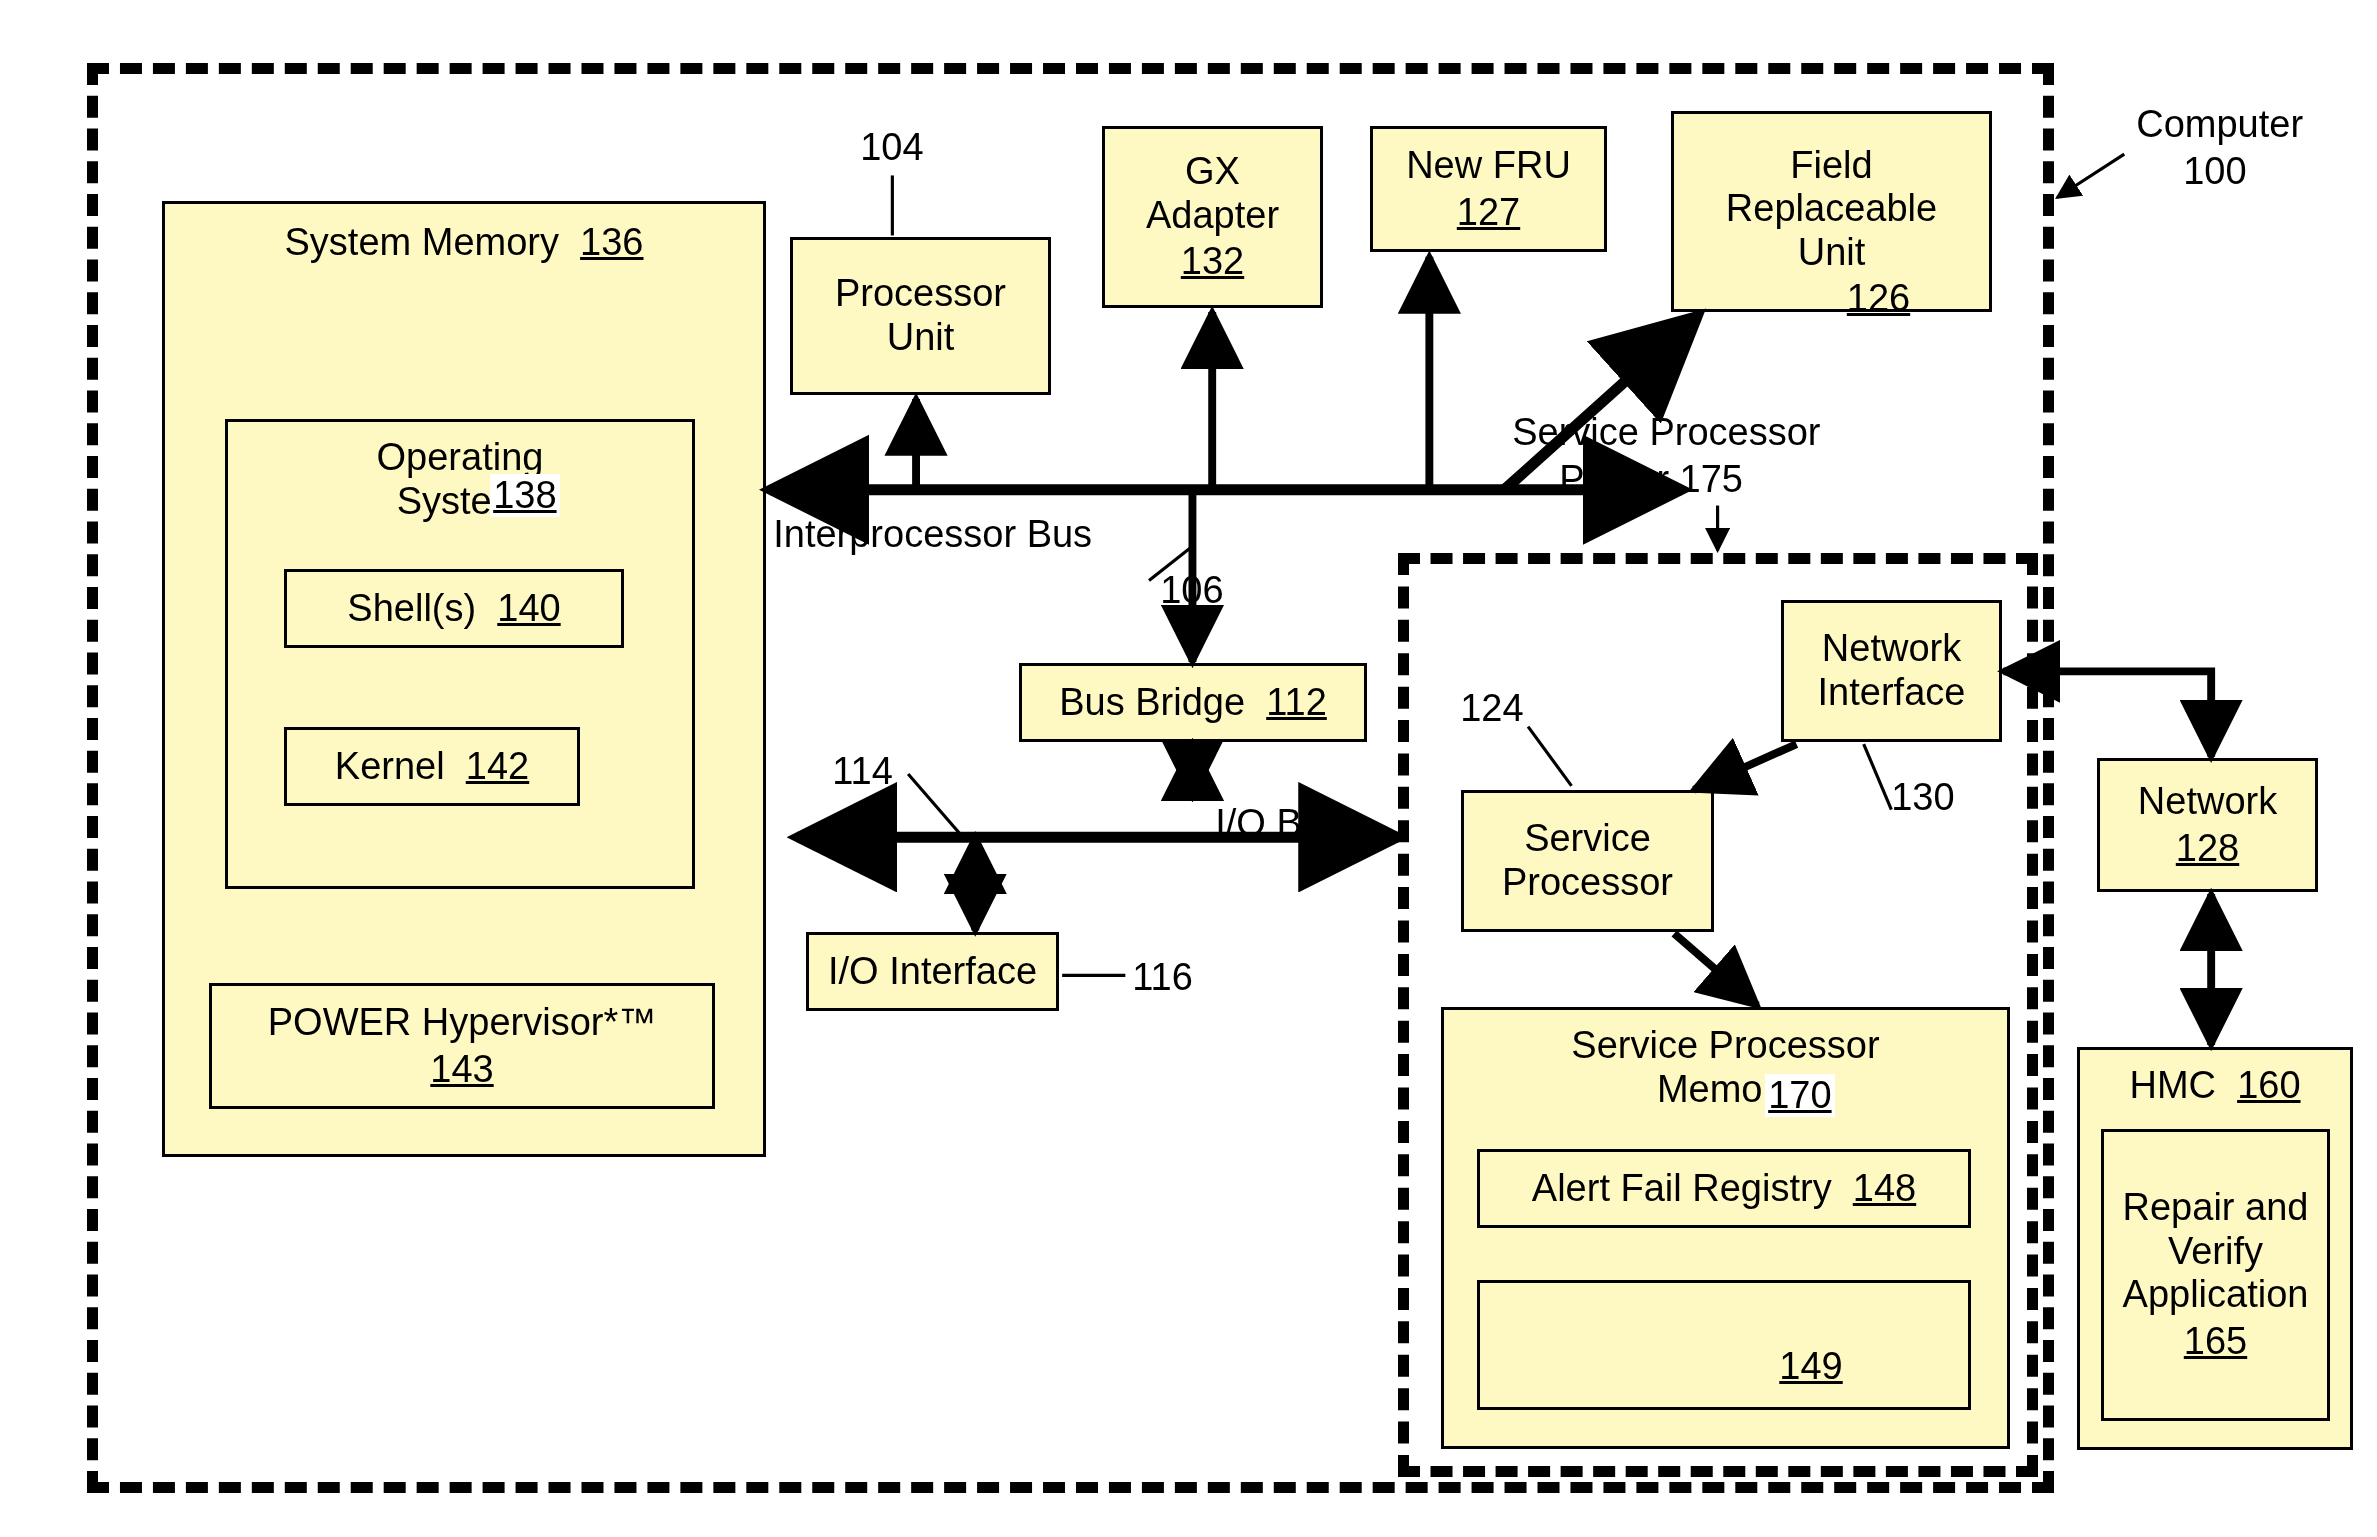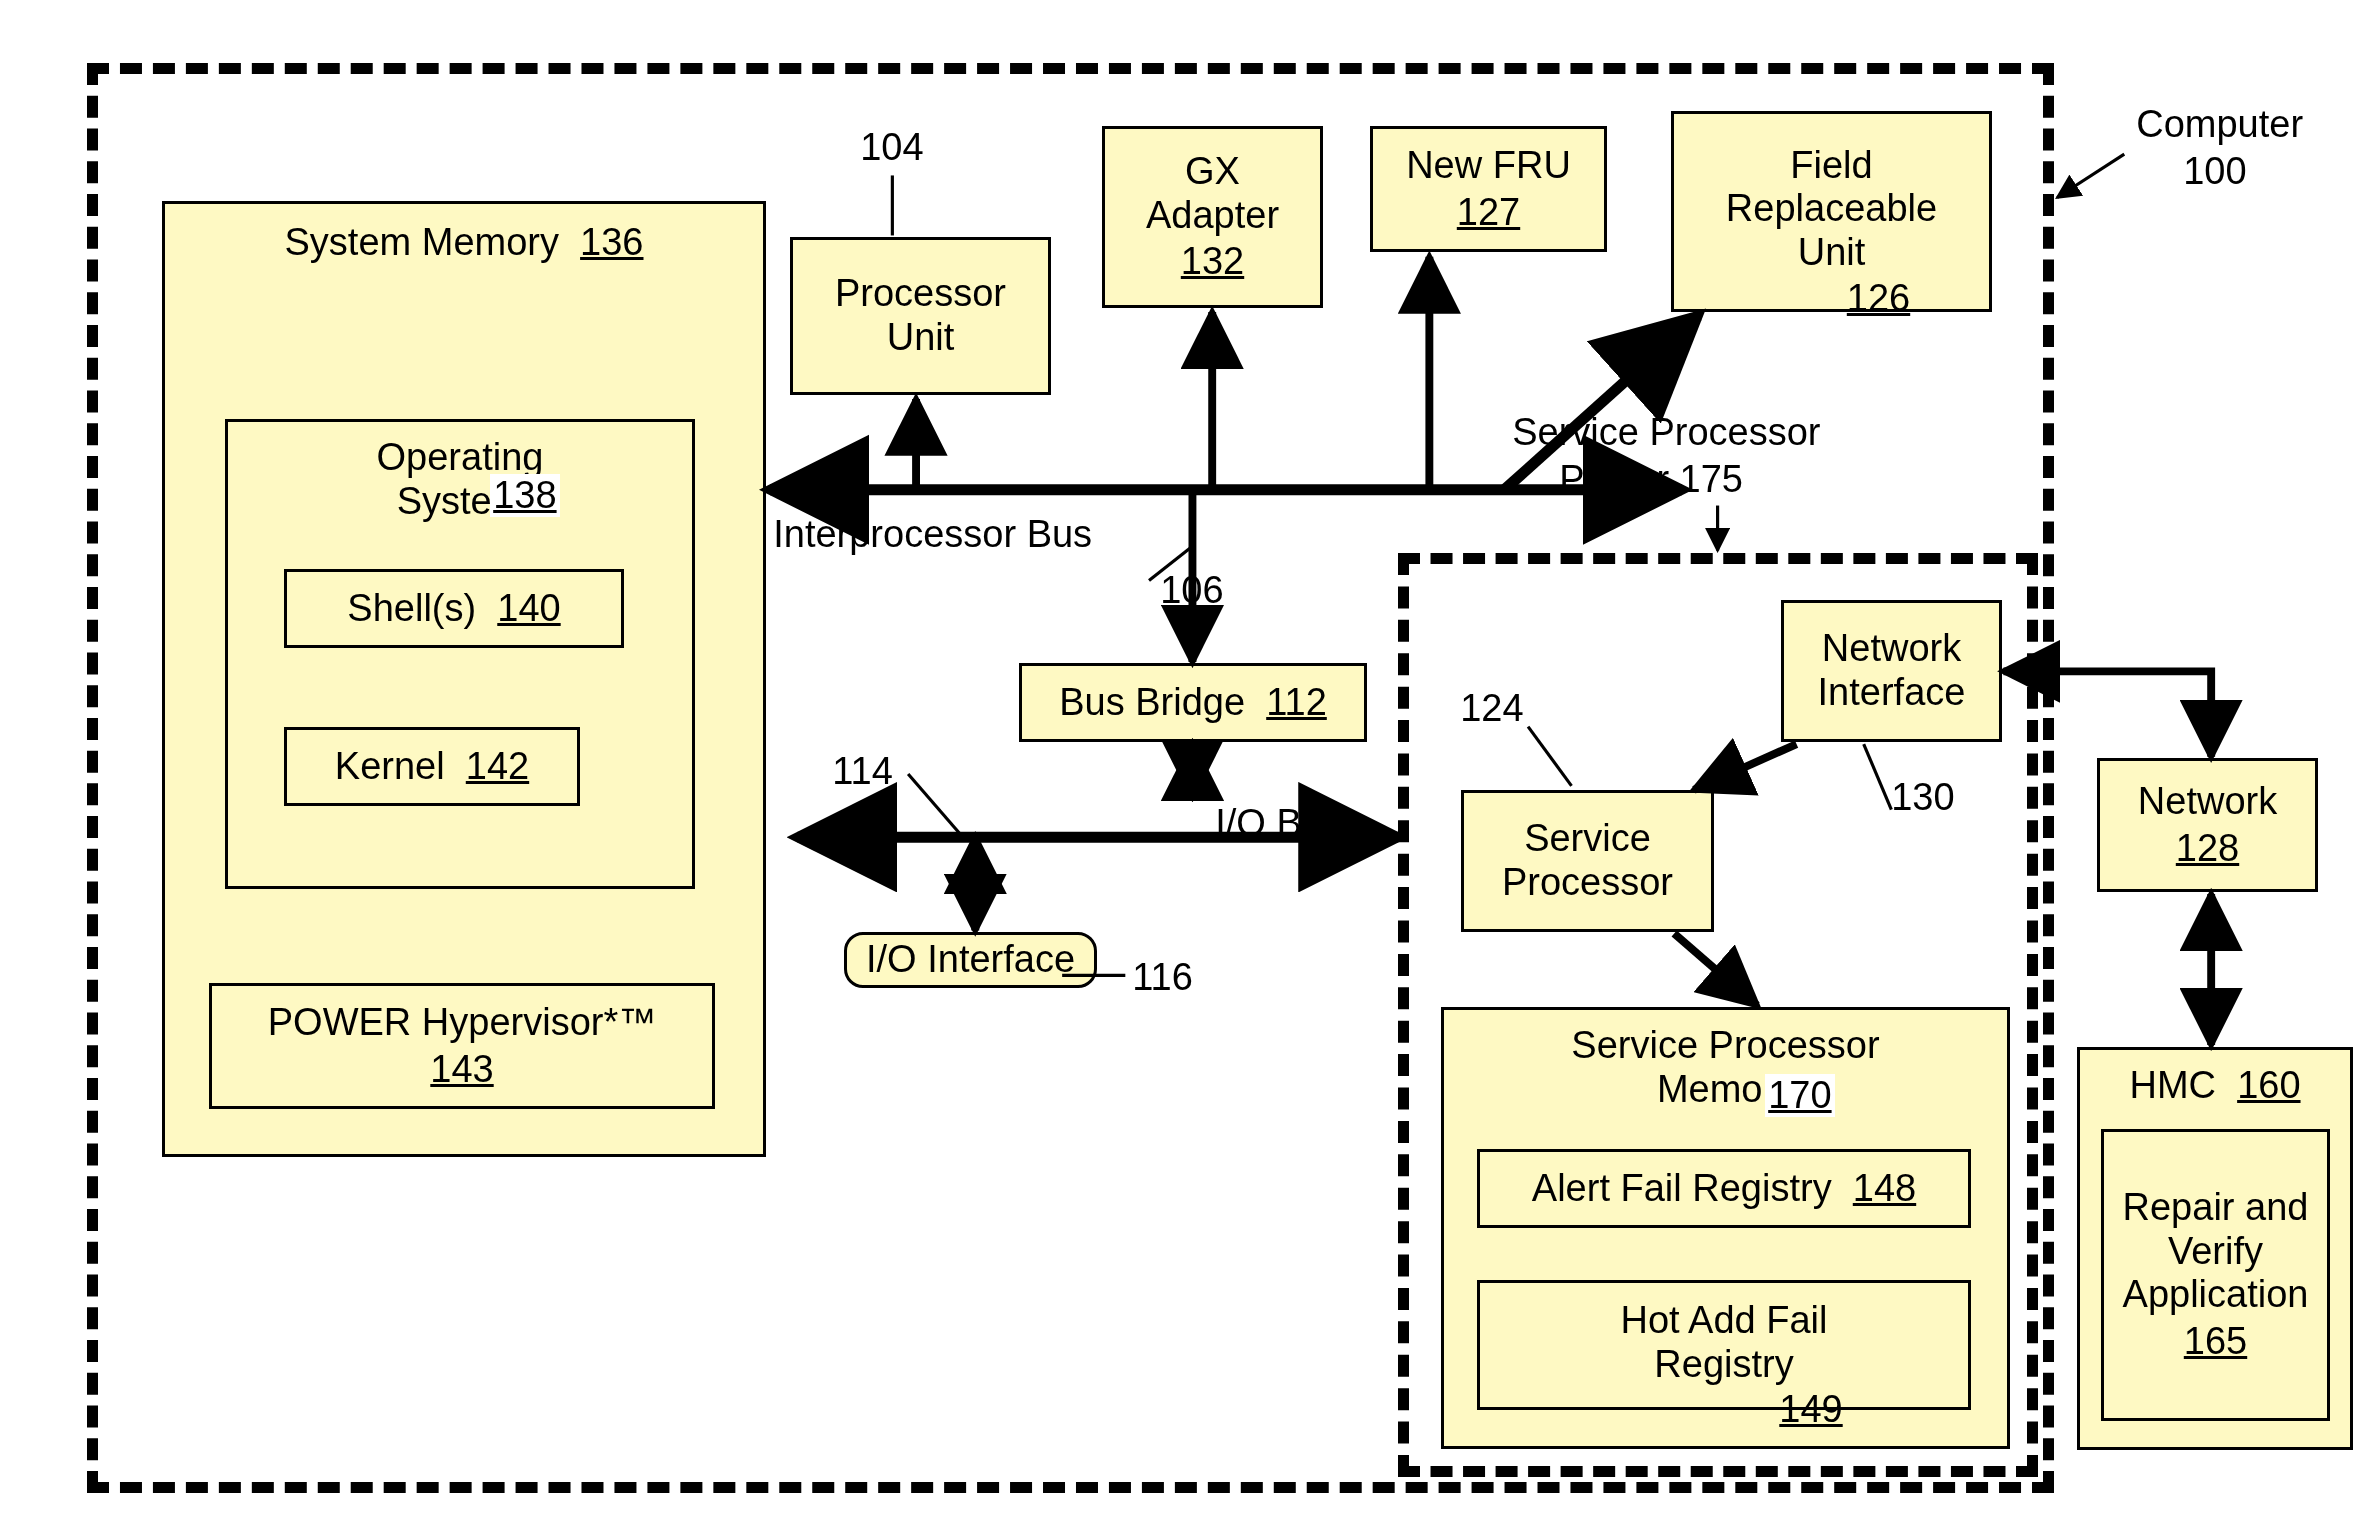--- a/index.html
+++ b/index.html
@@ -147,21 +147,21 @@
     <span class="inline-ref" style="margin-top:-39px; transform:translate(47px,41px);">126</span>
   </div>
 
   <div class="box" style="left:1019px; top:663px; width:348px; height:79px;">
     <div class="titleline">
       <span>Bus Bridge</span>
       &nbsp;<span class="inline-ref">112</span>
     </div>
   </div>
 
-  <div class="box" style="left:844px; top:932px; width:253px; height:56px;border-radius:19px;">
+  <div class="box" style="left:806px; top:932px; width:253px; height:79px;">
     <span>I/O Interface</span>
   </div>
 
   <div class="box" style="left:1781px; top:600px; width:221px; height:142px;">
     <span class="title">Network
 Interface</span>
   </div>
 
   <div class="box" style="left:1461px; top:790px; width:253px; height:142px;">
     <span class="title">Service
@@ -177,22 +177,20 @@
   <div class="label" style="left:1765px; top:1074px;"><span class="inline-ref">170</span></div>
 
   <div class="box" style="left:1477px; top:1149px; width:494px; height:79px;">
     <div class="titleline">
       <span>Alert Fail Registry</span>
       &nbsp;<span class="inline-ref">148</span>
     </div>
   </div>
 
   <div class="box" style="left:1477px; top:1280px; width:494px; height:130px;">
-    <span class="title">Hot Add Fail
-Registry</span>
     <span class="inline-ref" style="margin-top:-39px; transform:translate(87px,41px);">149</span>
   </div>
 
   <div class="box" style="left:2097px; top:758px; width:221px; height:134px;">
     <span>Network</span>
     <span class="ref">128</span>
   </div>
 
   <div class="box" style="left:2077px; top:1047px; width:276px; height:403px; justify-content:flex-start; padding-top:14.2px;">
     <div class="titleline">

